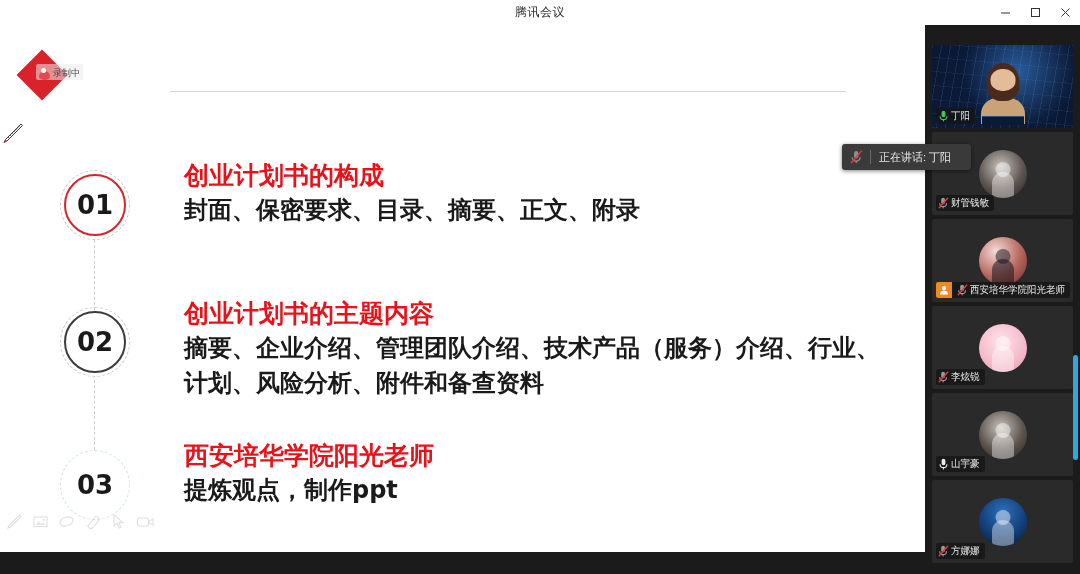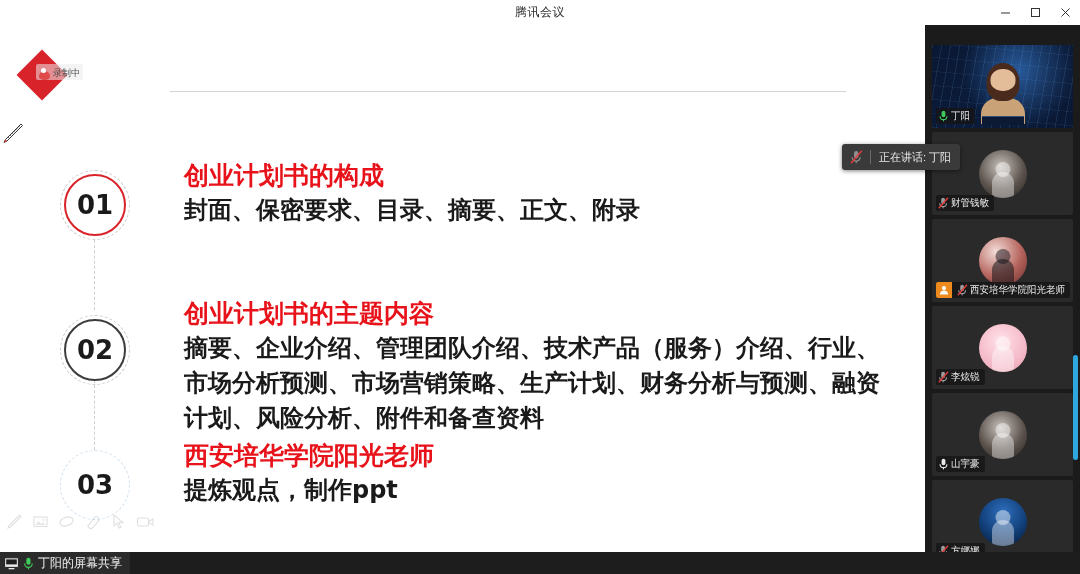--- a/index.html
+++ b/index.html
@@ -312,21 +312,21 @@
   }
 
   
   .speak-toast {
     position: absolute;
     left: 842px; top: 144px;
     height: 26px;
     display: flex; align-items: center;
     background: #3a3a3a;
     border-radius: 3px;
-    padding: 0 9px 0 7px;
+    padding: 0 20px 0 7px;
     z-index: 40;
     box-shadow: 0 1px 4px rgba(0,0,0,0.5);
   }
   .speak-toast .divider {
     width: 1px; height: 14px;
     background: #6a6a6a;
     margin: 0 8px 0 6px;
   }
   .speak-txt {
     font-size: 11px; color: #e8e8e8;
@@ -424,29 +424,28 @@
           </div>
           <div class="item-body" style="left:106px; top:14px;">
             <div class="item-head" style="font-size:25px; line-height:34px;">创业计划书的构成</div>
             <div class="item-sub" style="font-size:24px; line-height:34px;">
               <div>封面、保密要求、目录、摘要、正文、附录</div>
             </div>
           </div>
         </div>
 
         <div class="item" style="left:0; top:140px; width:890px;">
-          <div class="num-wrap" style="left:30px; top:30px;">
+          <div class="num-wrap" style="left:30px; top:22px;">
             <div class="num-dash"></div>
             <div class="num-circle dark">02</div>
           </div>
           <div class="item-body" style="left:106px; top:12px;">
             <div class="item-head" style="font-size:25px; line-height:34px;">创业计划书的主题内容</div>
             <div class="item-sub" style="font-size:24px; line-height:35px;">
               <div>摘要、企业介绍、管理团队介绍、技术产品（服务）介绍、行业、</div>
-              <div>市场分析预测、市场营销策略、生产计划、财务分析与预测、融资</div>
               <div>计划、风险分析、附件和备查资料</div>
             </div>
           </div>
         </div>
 
         <div class="item" style="left:0; top:280px; width:890px;">
           <div class="num-wrap" style="left:30px; top:25px;">
             <div class="num-dash blue"></div>
             <div class="num-circle none">03</div>
           </div>
@@ -625,29 +624,14 @@
         <rect x="4" y="1" width="4.4" height="7.4" rx="2.2" fill="#8e8e8e"></rect>
         <path d="M2.2 7.2 a4 4 0 0 0 8 0" fill="none" stroke="#8e8e8e" stroke-width="1.2"></path>
         <rect x="5.7" y="10.8" width="1.1" height="2.4" fill="#8e8e8e"></rect>
         <path d="M1 13.2 L11.8 0.8" stroke="#e03a3a" stroke-width="1.5"></path>
       </svg>
     </span>
     <span class="divider"></span>
     <span class="speak-txt">正在讲话: 丁阳</span>
   </div>
 
-  <div class="taskbar">
-    <div class="share-pill">
-      <svg width="15" height="13" viewBox="0 0 15 13">
-        <rect x="0.6" y="0.8" width="13.8" height="9.6" rx="1" fill="#e9e9e9" stroke="#1d1d1d" stroke-width="1"></rect>
-        <rect x="2.2" y="2.4" width="10.6" height="5" fill="#1d1d1d"></rect>
-        <rect x="4.6" y="11" width="5.8" height="1.3" fill="#e9e9e9"></rect>
-      </svg>
-      <svg width="11" height="13" viewBox="0 0 11 13">
-        <rect x="3.3" y="0.8" width="4.2" height="7" rx="2.1" fill="#3fca5a"></rect>
-        <path d="M1.6 6.6 a3.8 3.8 0 0 0 7.6 0" fill="none" stroke="#3fca5a" stroke-width="1.2"></path>
-        <rect x="4.9" y="10" width="1.1" height="2.4" fill="#3fca5a"></rect>
-      </svg>
-      <span class="label">丁阳的屏幕共享</span>
-    </div>
-  </div>
 
 </div>
 
 </body></html>

